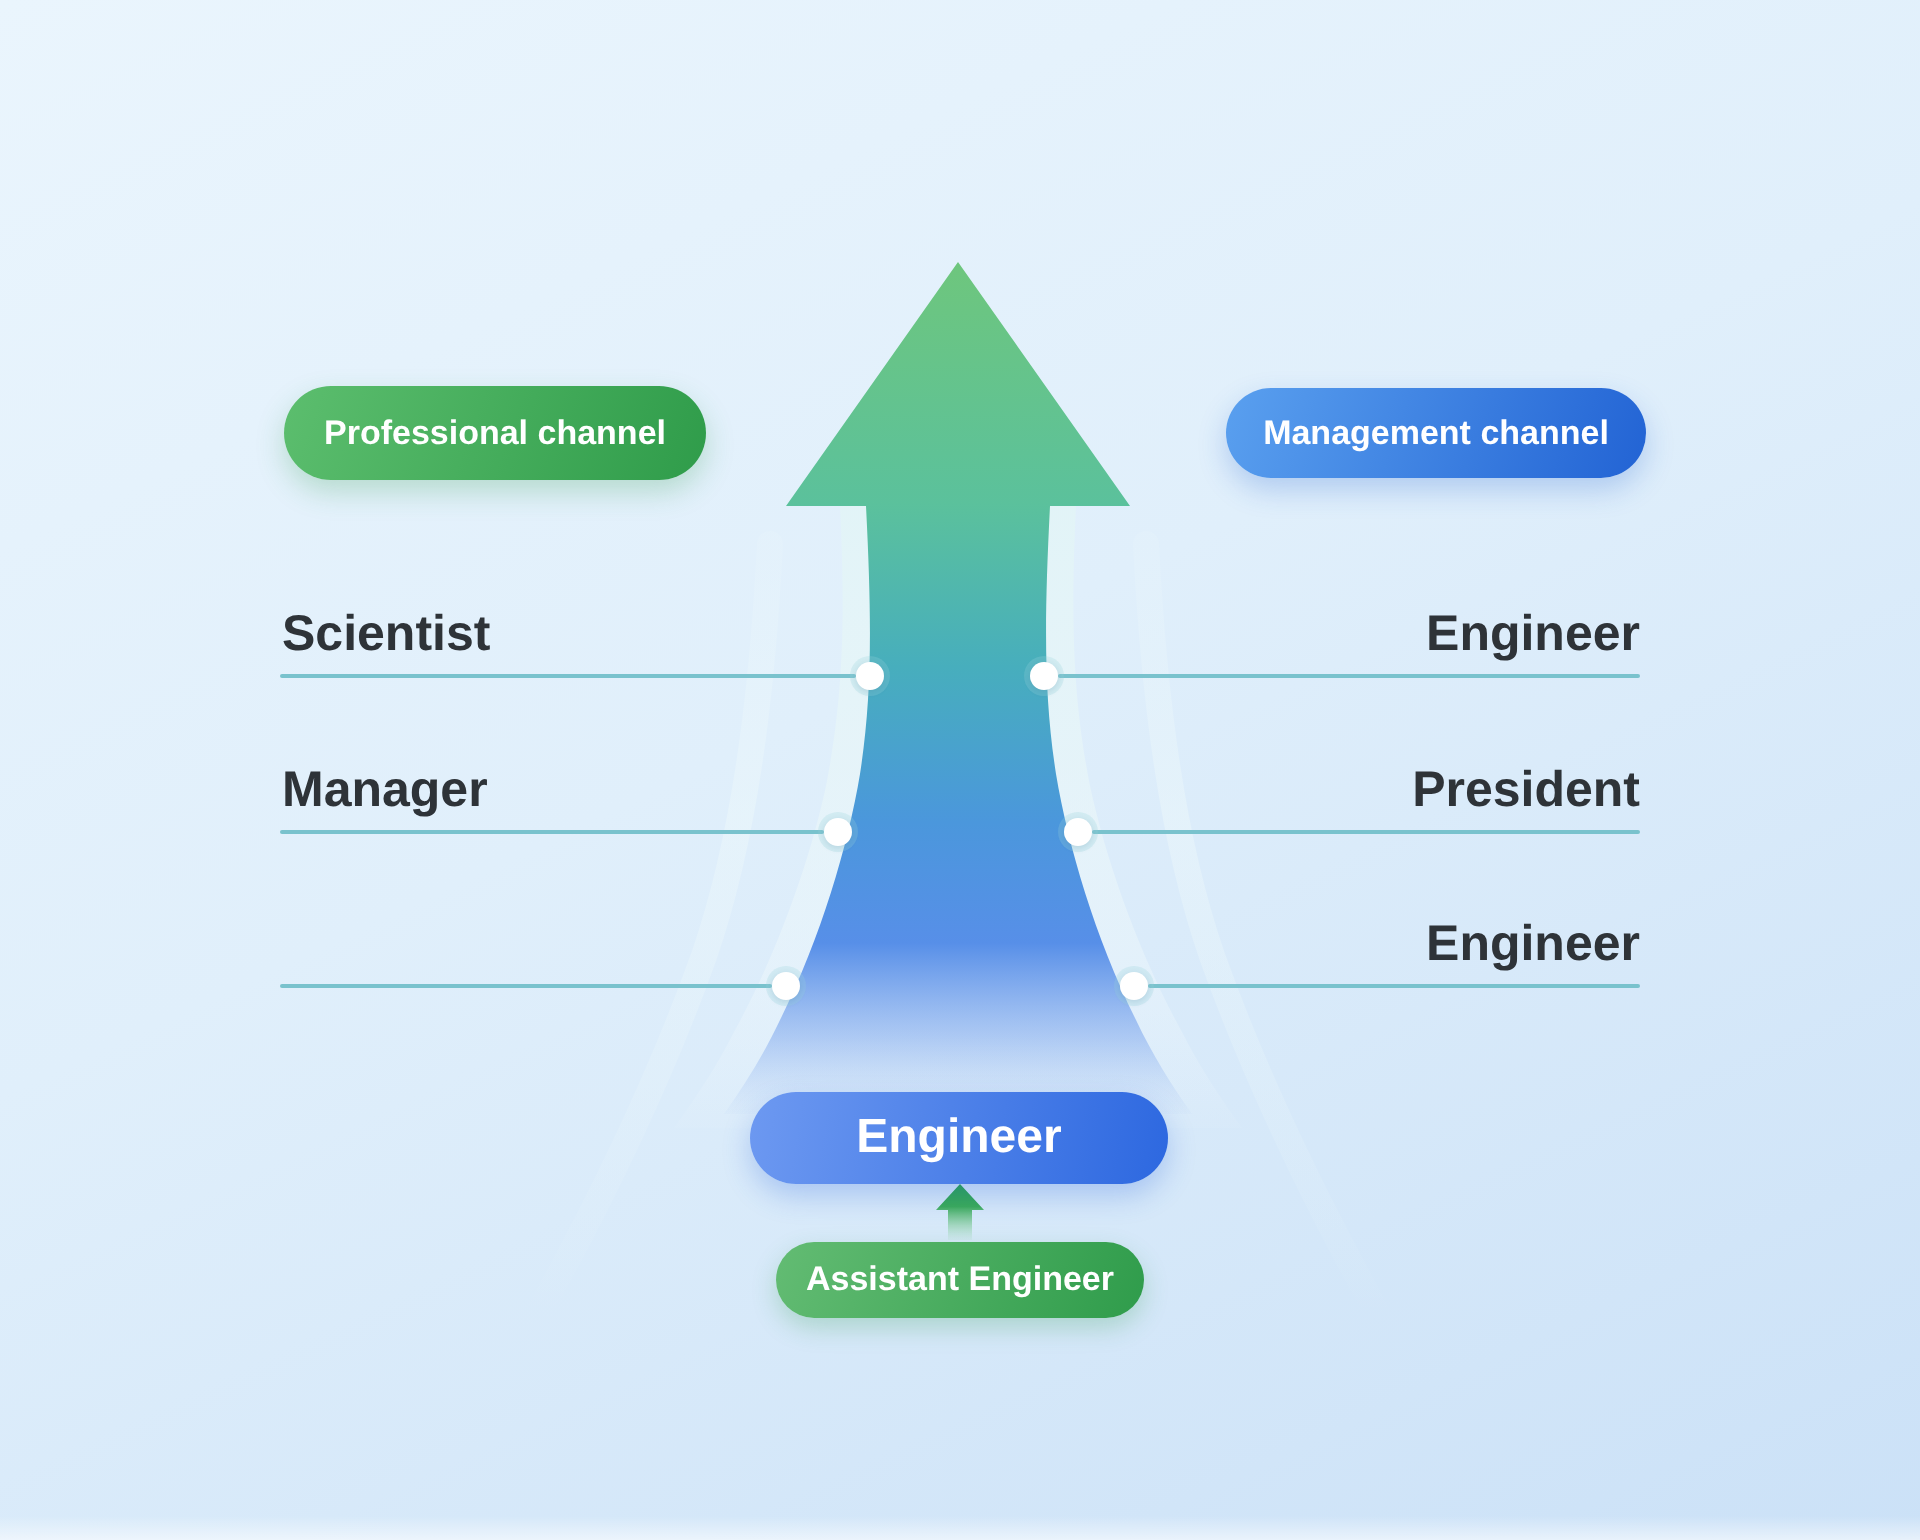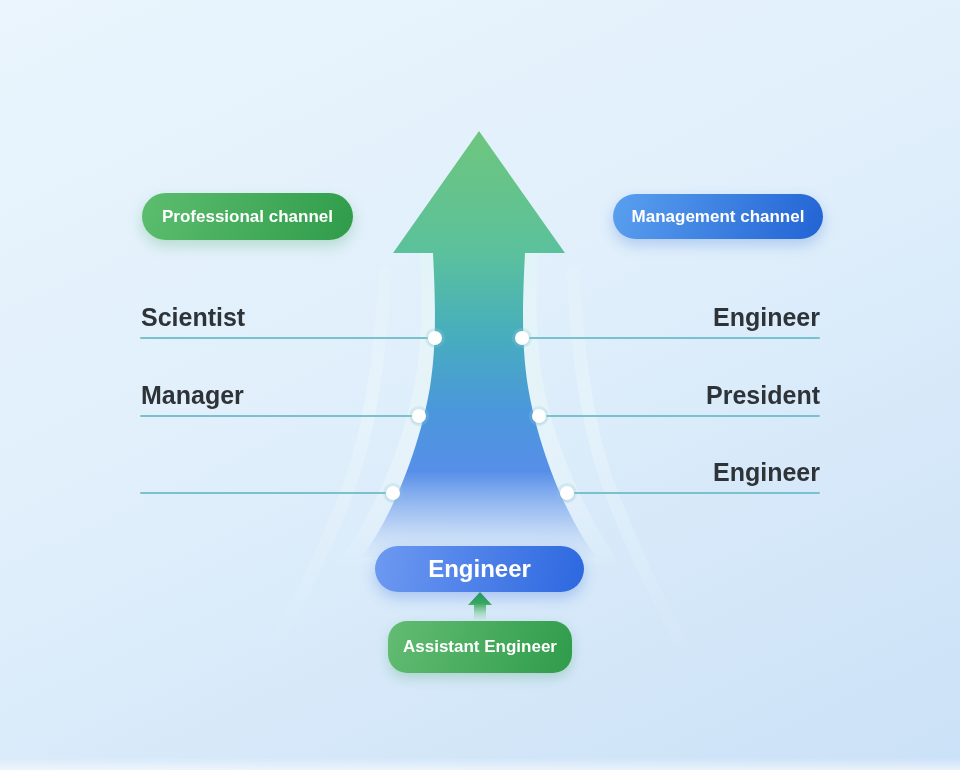--- a/index.html
+++ b/index.html
@@ -49,21 +49,21 @@
     left:613px;top:194px;width:210px;height:45px;border-radius:23px;font-size:17px;
     background:linear-gradient(110deg,#5aa0ef 0%, #2263d4 100%);
     box-shadow:0 6px 14px rgba(34,99,212,0.25);
   }
   .pill-engineer{
     left:375px;top:546px;width:209px;height:46px;border-radius:23px;font-size:24px;
     background:linear-gradient(100deg,#6d99f1 0%, #2d68e0 100%);
     box-shadow:0 6px 14px rgba(45,104,224,0.28);
   }
   .pill-assistant{
-    left:388px;top:621px;width:184px;height:52px;border-radius:19px;font-size:17px;
+    left:388px;top:621px;width:184px;height:38px;border-radius:19px;font-size:17px;
     background:linear-gradient(110deg,#63bc73 0%, #2f9c4b 100%);
     box-shadow:0 5px 12px rgba(47,156,75,0.25);
   }
 
   .bottom-highlight{position:absolute;left:0;bottom:0;width:960px;height:12px;z-index:0;
     background:linear-gradient(to top, rgba(255,255,255,0.55), rgba(255,255,255,0));}
 </style>
 </head>
 <body>
 

